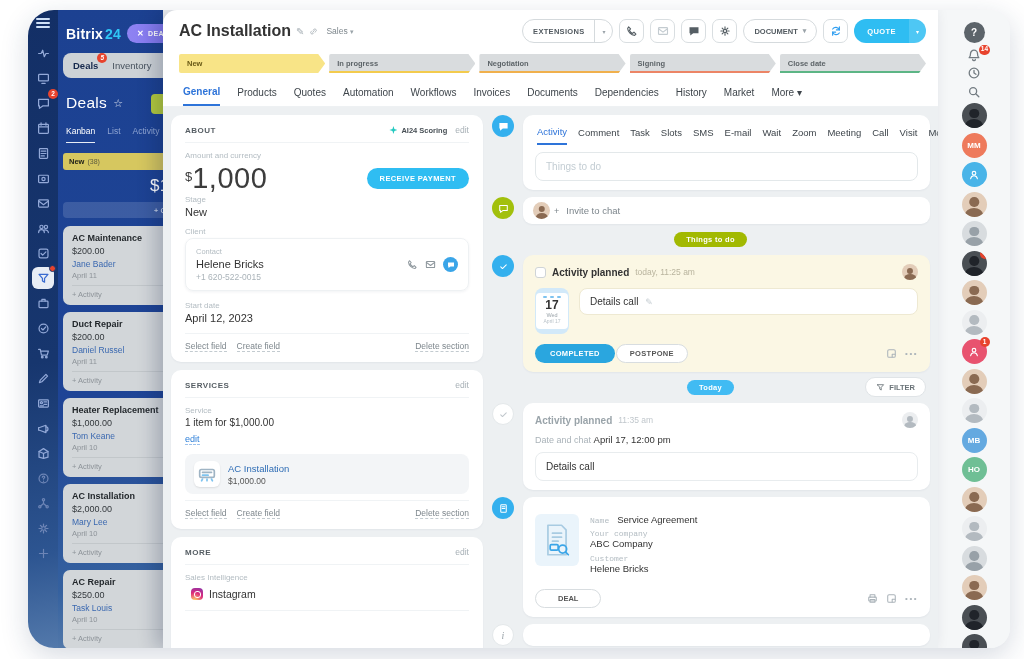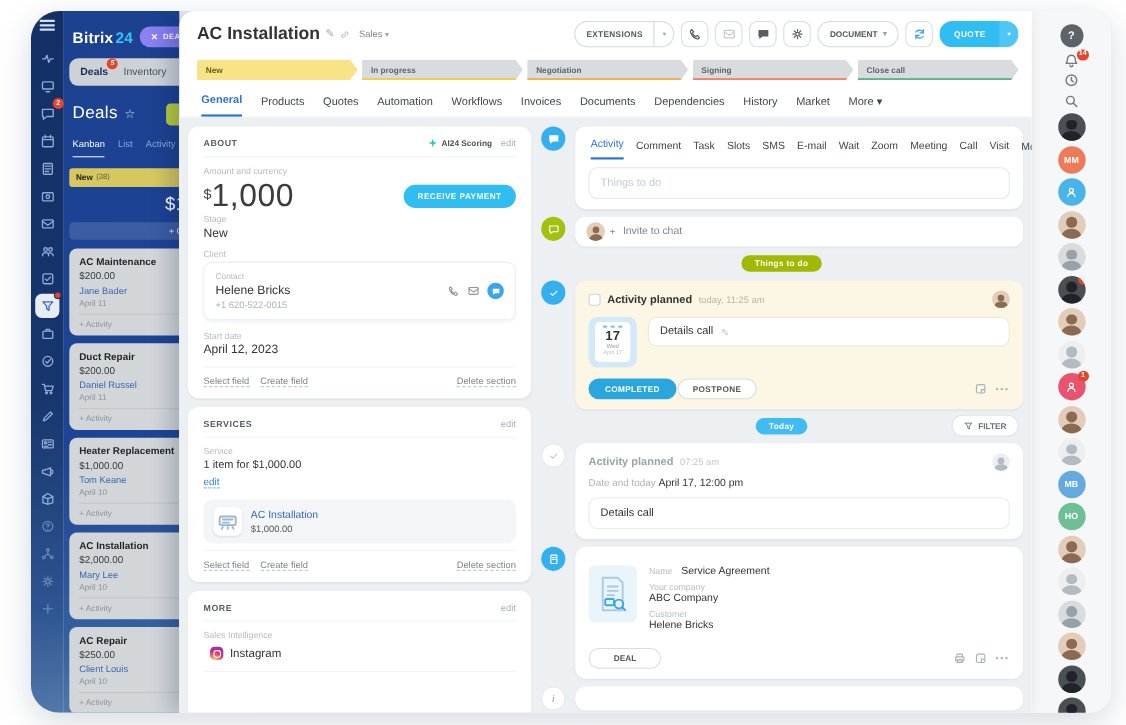--- a/index.html
+++ b/index.html
@@ -154,21 +154,21 @@
   .filter-btn .ic { width:9px; height:9px; }
   .tl-card.yellow { background:#fbf7e4; }
   .tlc-head { display:flex; align-items:center; gap:6px; }
   .chk { width:11px; height:11px; border:1px solid #cfd4d7; border-radius:3px; background:#fff; cursor:pointer; flex:0 0 auto; }
   .tlc-title { font-size:10px; font-weight:bold; color:#333; }
   .tlc-title.gray { color:#9aa4aa; }
   .tlc-time { font-size:8.5px; color:#b9b49e; }
   .tlc-time.g { color:#c0c7cc; }
   .tlc-ava { margin-left:auto; width:16px; height:16px; }
   .planned-body { display:flex; gap:10px; margin-top:8px; }
-  .cal { width:44px; height:46px; background:#d2e9f9; border-radius:8px; display:flex; align-items:center; justify-content:center; flex:0 0 auto; }
+  .cal { width:34px; height:46px; background:#d2e9f9; border-radius:8px; display:flex; align-items:center; justify-content:center; flex:0 0 auto; }
   .cal-inner { width:32px; height:36px; background:#fff; border-radius:4px; display:flex; flex-direction:column; align-items:center; padding-top:3px; }
   .cal-dots { display:flex; gap:3px; }
   .cal-dots i { width:4px; height:2px; background:#7ec3ef; border-radius:1px; }
   .cal-day { font-size:12px; font-weight:bold; color:#333; line-height:1.2; }
   .cal-wd { font-size:5.5px; color:#9aa3a9; }
   .cal-sub { font-size:5px; color:#b9c2c8; }
   .planned-fields { flex:1; min-width:0; }
   .deadline-row { display:flex; align-items:center; gap:6px; margin-bottom:6px; }
   .dl-label { font-size:8.5px; color:#b3ac8d; }
   .dl-chip { background:#f6e9ac; border-radius:3px; padding:2px 6px; font-size:8.5px; color:#6f6015; display:flex; gap:4px; align-items:center; cursor:pointer; }
@@ -179,21 +179,21 @@
   .btn-postpone { background:#fff; border:1px solid #d8dde0; color:#555; font-size:7.5px; font-weight:bold; border-radius:12px; padding:4px 13px; letter-spacing:.3px; cursor:pointer; }
   .foot-icons { margin-left:auto; display:flex; align-items:center; gap:8px; color:#aab3b9; }
   .foot-icons .ic { width:11px; height:11px; }
   .dots { font-size:8px; letter-spacing:1.5px; color:#aab3b9; cursor:pointer; }
   .dt-row { font-size:9px; color:#aab3b9; margin:6px 0 7px 0; }
   .dt-row b { color:#333; font-size:9.5px; font-weight:normal; }
   .plain-box { border:1px solid #e8ecee; border-radius:8px; padding:8px 10px; font-size:10px; color:#333; }
   .doc-body { display:flex; gap:11px; margin-top:8px; }
   .doc-img { width:44px; height:52px; background:#eaf4fb; border-radius:6px; display:flex; align-items:center; justify-content:center; flex:0 0 auto; }
   .doc-fields .pair { margin-bottom:5px; }
-  .doc-fields .lab { font-size:8px; color:#b3bcc2; }
+  .doc-fields .lab { font-size:8px; color:#b3bcc2;font-family:Liberation Mono, monospace; }
   .doc-fields .val { font-size:9.5px; color:#333; }
   .name-line { display:flex; gap:8px; align-items:baseline; margin-bottom:4px; }
   .btn-open { background:#fff; border:1px solid #d8dde0; color:#555; font-size:7.5px; font-weight:bold; border-radius:12px; padding:4px 22px; cursor:pointer; }
 
   
   .rrail { width:72px; flex:0 0 72px; display:flex; flex-direction:column; align-items:center; padding-top:12px; gap:4.5px; background:#f5f7f8; }
   .rr-icon { position:relative; width:24px; height:24px; display:flex; align-items:center; justify-content:center; color:#737c82; cursor:pointer; }
   .rr-icon .ic { width:14px; height:14px; }
   .help-circ { width:21px; height:21px; background:#5c646a; border-radius:50%; color:#fff; font-size:10px; font-weight:bold; display:flex; align-items:center; justify-content:center; }
   .rr-av { position:relative; width:25px; height:25px; border-radius:50%; cursor:pointer; flex:0 0 auto; }
@@ -397,21 +397,21 @@
       <div class="sb-card">
         <div class="t">AC Installation</div>
         <div class="a">$2,000.00</div>
         <div class="p">Mary Lee</div>
         <div class="d">April 10</div>
         <div class="act">+ Activity</div>
       </div>
       <div class="sb-card">
         <div class="t">AC Repair</div>
         <div class="a">$250.00</div>
-        <div class="p">Client Louis</div>
+        <div class="p">Task Louis</div>
         <div class="d">April 10</div>
         <div class="act">+ Activity</div>
       </div>
 
     </div>
   </div>
 
   <div class="main">
     <div class="m-header">
       <span class="m-title">AC Installation</span>
@@ -474,21 +474,21 @@
           </div>
       <div class="stage s2">
             <span>Negotiation</span>
             <span class="bar"></span>
           </div>
       <div class="stage s3">
             <span>Signing</span>
             <span class="bar"></span>
           </div>
       <div class="stage s4">
-            <span>Close call</span>
+            <span>Close date</span>
             <span class="bar"></span>
           </div>
     </div>
 
     <div class="tab-row">
       <span class="mtab active">General</span>
       <span class="mtab">Products</span>
       <span class="mtab">Quotes</span>
       <span class="mtab">Automation</span>
       <span class="mtab">Workflows</span>
@@ -722,24 +722,24 @@
           <div class="gutter">
                 <span class="g-circ g-gray">
                   <svg class="ic" viewBox="0 0 16 16">
                     <path d="M4 8.5l2.5 2.5L12 5.5"></path>
                   </svg>
                 </span>
               </div>
           <div class="tl-card">
             <div class="tlc-head">
               <span class="tlc-title gray">Activity planned</span>
-              <span class="tlc-time g">07:25 am</span>
+              <span class="tlc-time g">11:35 am</span>
               <span class="pav lite tlc-ava"></span>
             </div>
-            <div class="dt-row"><span>Date and today</span> <b>April 17, 12:00 pm</b></div>
+            <div class="dt-row"><span>Date and chat</span> <b>April 17, 12:00 pm</b></div>
             <div class="plain-box">Details call</div>
           </div>
         </div>
 
         <div class="tl-entry">
           <div class="gutter">
                 <span class="g-circ g-blue">
                   <svg class="ic" viewBox="0 0 16 16">
                     <rect x="4" y="2.5" width="8" height="11" rx="1"></rect>
                     <path d="M6 5.5h4M6 8h4"></path>

